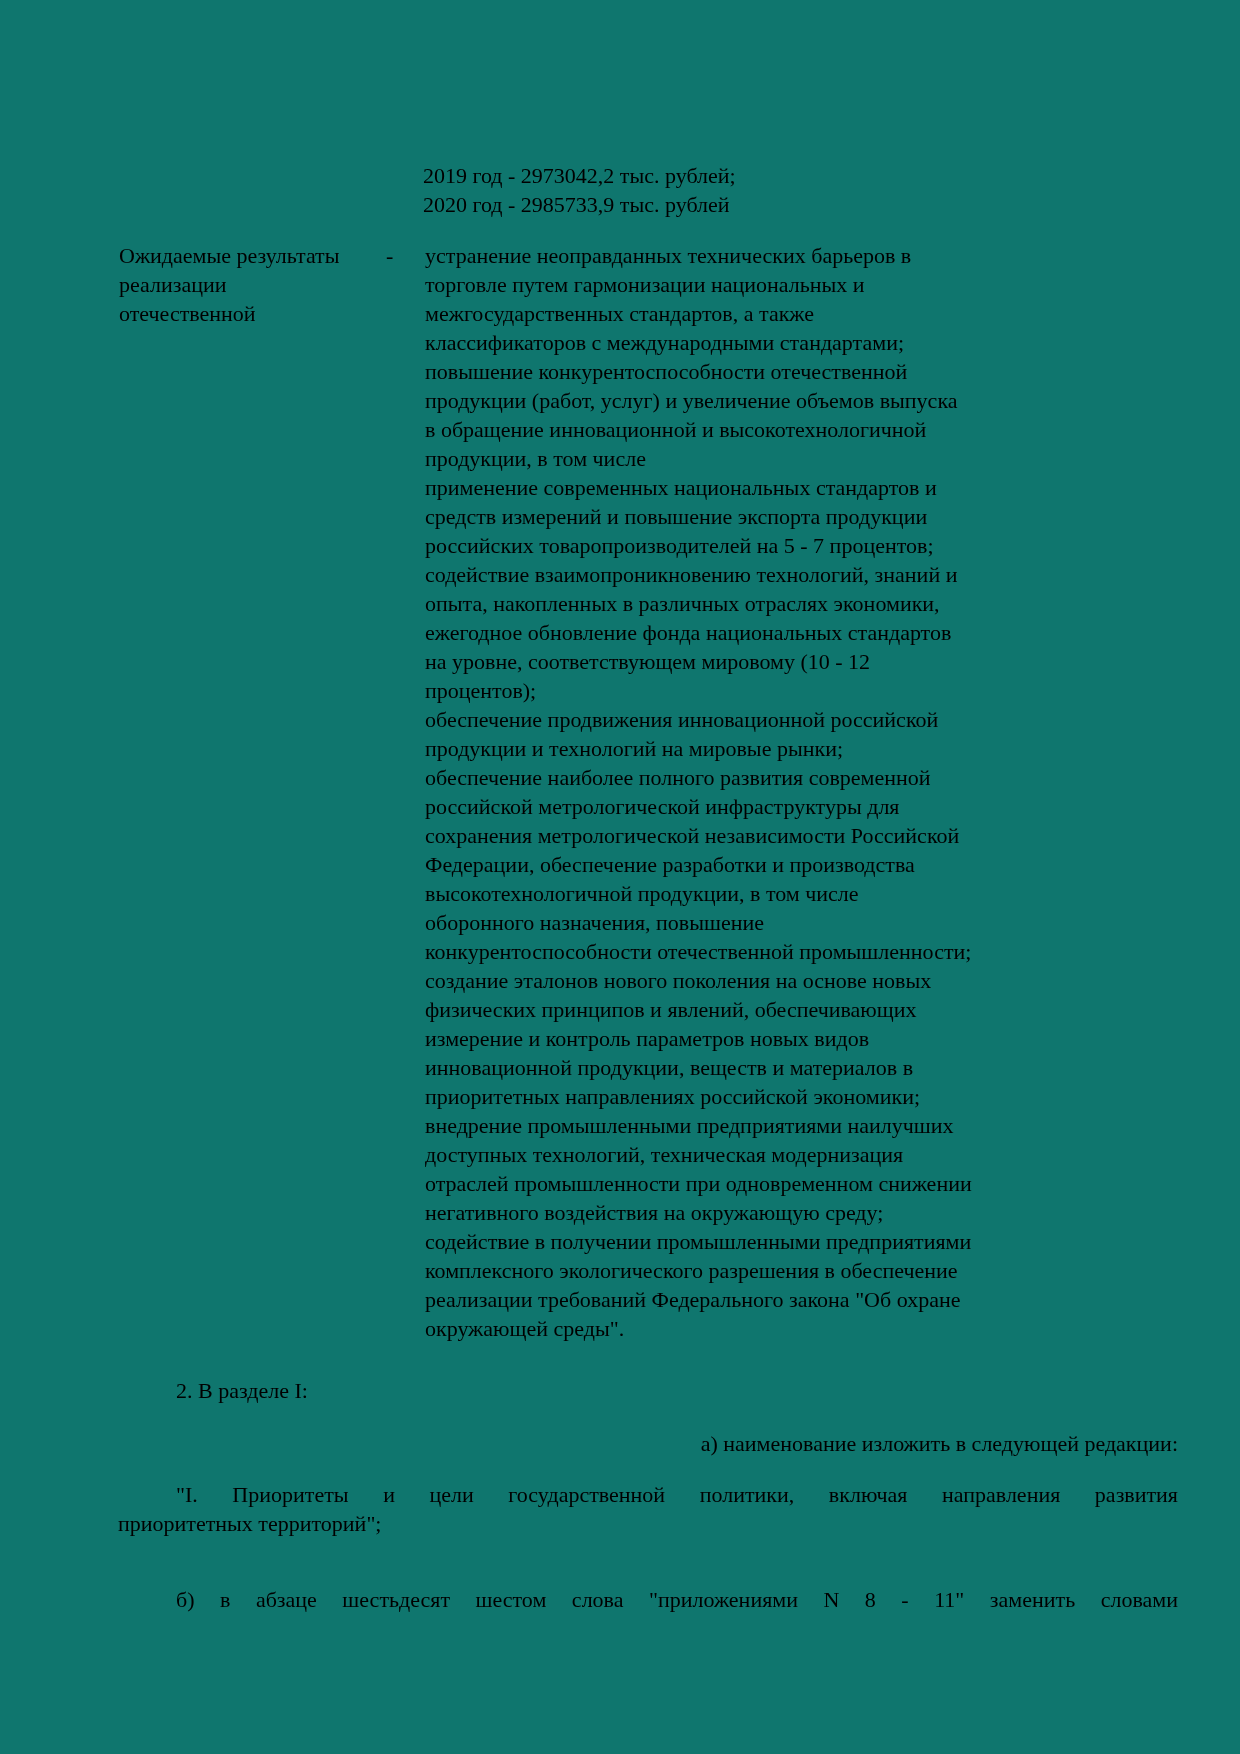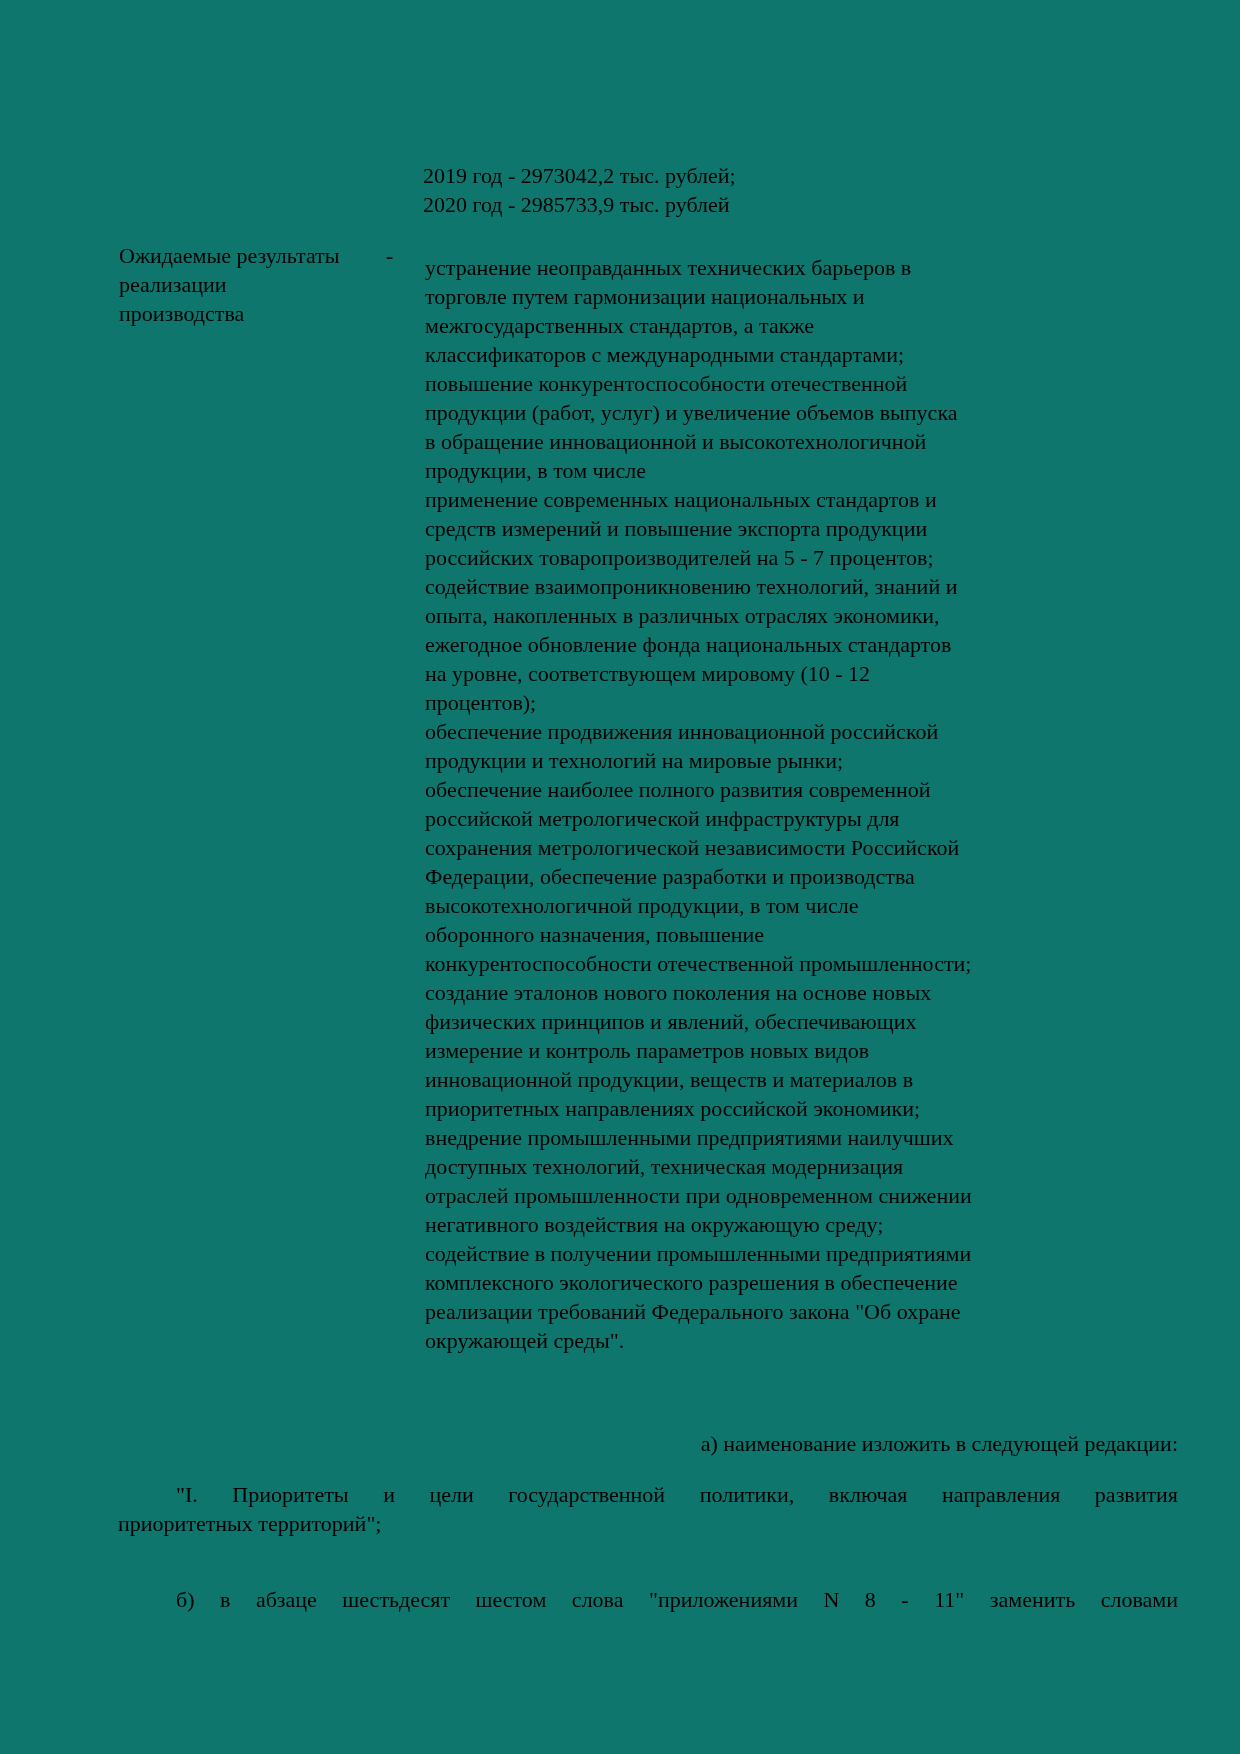--- a/index.html
+++ b/index.html
@@ -26,25 +26,25 @@
 </head>
 <body>
 
 <div class="page">
 
   <div class="abs pre" style="left:423px; top:161px;">2019 год - 2973042,2 тыс. рублей;
 2020 год - 2985733,9 тыс. рублей</div>
 
   <div class="abs pre" style="left:119px; top:241px;">Ожидаемые результаты
 реализации
-производства</div>
+отечественной</div>
 
   <div class="abs" style="left:386px; top:241px;">-</div>
 
-  <div class="abs pre" style="left:425px; top:253px;">устранение неоправданных технических барьеров в
+  <div class="abs pre" style="left:425px; top:241px;">устранение неоправданных технических барьеров в
 торговле путем гармонизации национальных и
 межгосударственных стандартов, а также
 классификаторов с международными стандартами;
 повышение конкурентоспособности отечественной
 продукции (работ, услуг) и увеличение объемов выпуска
 в обращение инновационной и высокотехнологичной
 продукции, в том числе
 применение современных национальных стандартов и
 средств измерений и повышение экспорта продукции
 российских товаропроизводителей на 5 - 7 процентов;
@@ -69,20 +69,21 @@
 приоритетных направлениях российской экономики;
 внедрение промышленными предприятиями наилучших
 доступных технологий, техническая модернизация
 отраслей промышленности при одновременном снижении
 негативного воздействия на окружающую среду;
 содействие в получении промышленными предприятиями
 комплексного экологического разрешения в обеспечение
 реализации требований Федерального закона "Об охране
 окружающей среды".</div>
 
+  <div class="abs indent" style="left:118px; top:1376px; width:1060px;">2. В разделе I:</div>
 
   <div class="abs indent" style="left:118px; top:1429px; width:1060px;text-align:right;">а) наименование изложить в следующей редакции:</div>
 
   <div class="abs indent just-line" style="left:118px; top:1480px; width:1060px;">"I. Приоритеты и цели государственной политики, включая направления развития</div>
 
   <div class="abs" style="left:118px; top:1509px; width:1060px;">приоритетных территорий";</div>
 
   <div class="abs indent just-line" style="left:118px; top:1565px; width:1060px;margin-top:20px;">б) в абзаце шестьдесят шестом слова "приложениями N 8 - 11" заменить словами</div>
 
 </div>

